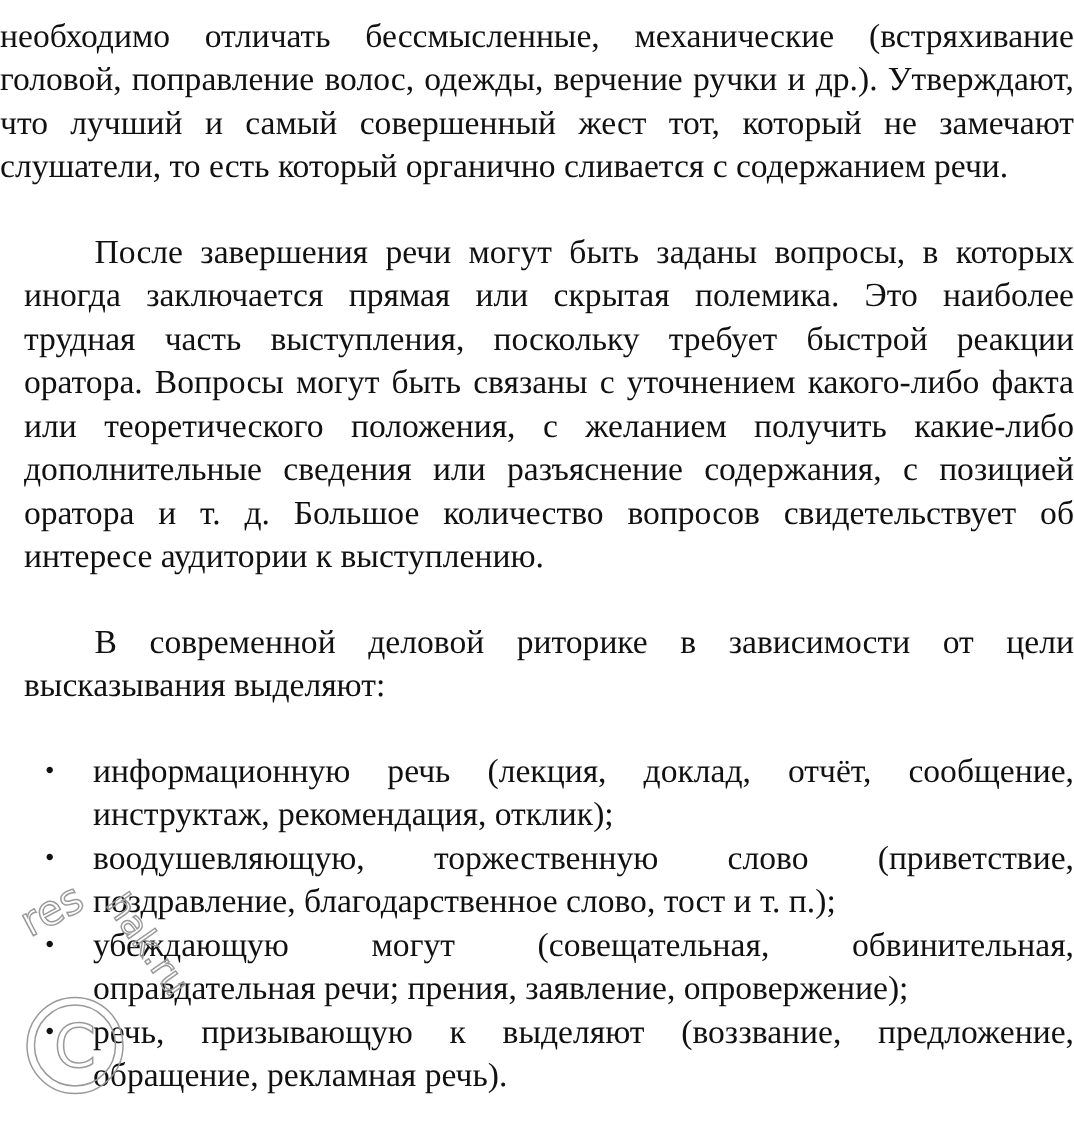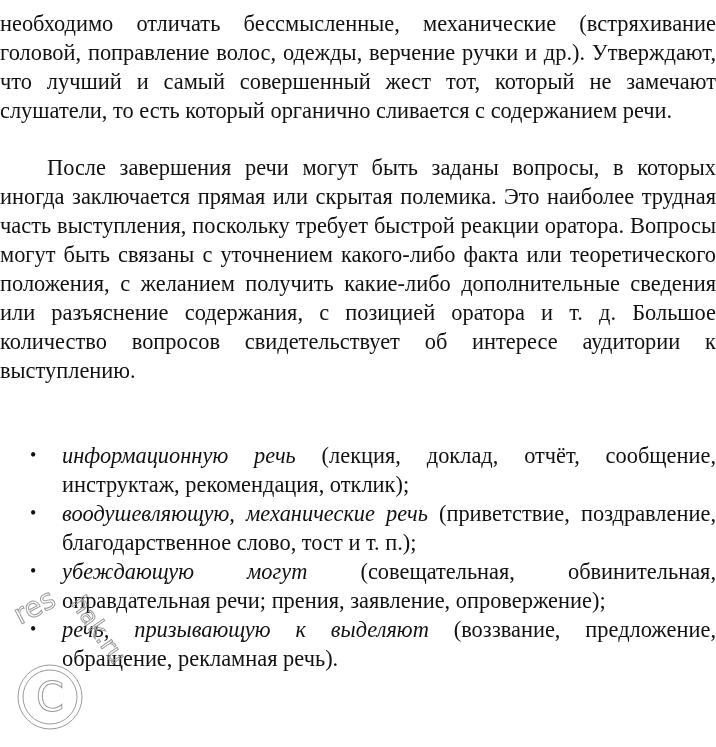--- a/index.html
+++ b/index.html
@@ -26,20 +26,21 @@
     p {
       margin: 0;
       text-align: justify;
       text-align-last: left;
     }
     .para-first {
       margin-top: -3px;
     }
     .para-indent {
       text-indent: 47px;
+      padding-left: 16px;
     }
     .gap {
       height: 28px;
     }
     ul.speech-types {
       list-style: none;
       margin: 0;
       padding: 0;
     }
     ul.speech-types li {
@@ -47,48 +48,48 @@
       padding-left: 62px;
       text-align: justify;
     }
     ul.speech-types li .bullet {
       position: absolute;
       left: 30px;
       top: 0;
       font-size: 18px;
     }
     .term {
-      font-style: italic;
     }
     .watermark {
       position: absolute;
       left: 8px;
       top: 585px;
       width: 160px;
       height: 160px;
       pointer-events: none;
     }
   </style>
 </head>
 <body>
 
 <div class="doc">
   <p class="para-first">необходимо отличать бессмысленные, механические (встряхивание головой, поправление волос, одежды, верчение ручки и др.). Утверждают, что лучший и самый совершенный жест тот, который не замечают слушатели, то есть который органично сливается с содержанием речи.</p>
   <div class="gap"></div>
   <p class="para-indent">После завершения речи могут быть заданы вопросы, в которых иногда заключается прямая или скрытая полемика. Это наиболее трудная часть выступления, поскольку требует быстрой реакции оратора. Вопросы могут быть связаны с уточнением какого-либо факта или теоретического положения, с желанием получить какие-либо дополнительные сведения или разъяснение содержания, с позицией оратора и т. д. Большое количество вопросов свидетельствует об интересе аудитории к выступлению.</p>
   <div class="gap"></div>
+  <p class="para-indent">В современной деловой риторике в зависимости от цели высказывания выделяют:</p>
   <div class="gap"></div>
   <ul class="speech-types">
     <li>
       <span class="bullet">•</span>
       <span class="term">информационную речь</span><span> (лекция, доклад, отчёт, сообщение, инструктаж, рекомендация, отклик);</span>
     </li>
     <li>
       <span class="bullet">•</span>
-      <span class="term">воодушевляющую, механические речь</span><span> (приветствие, поздравление, благодарственное слово, тост и т. п.);</span>
+      <span class="term">воодушевляющую, торжественную слово</span><span> (приветствие, поздравление, благодарственное слово, тост и т. п.);</span>
     </li>
     <li>
       <span class="bullet">•</span>
       <span class="term">убеждающую могут</span><span> (совещательная, обвинительная, оправдательная речи; прения, заявление, опровержение);</span>
     </li>
     <li>
       <span class="bullet">•</span>
       <span class="term">речь, призывающую к выделяют</span><span> (воззвание, предложение, обращение, рекламная речь).</span>
     </li>
   </ul>

